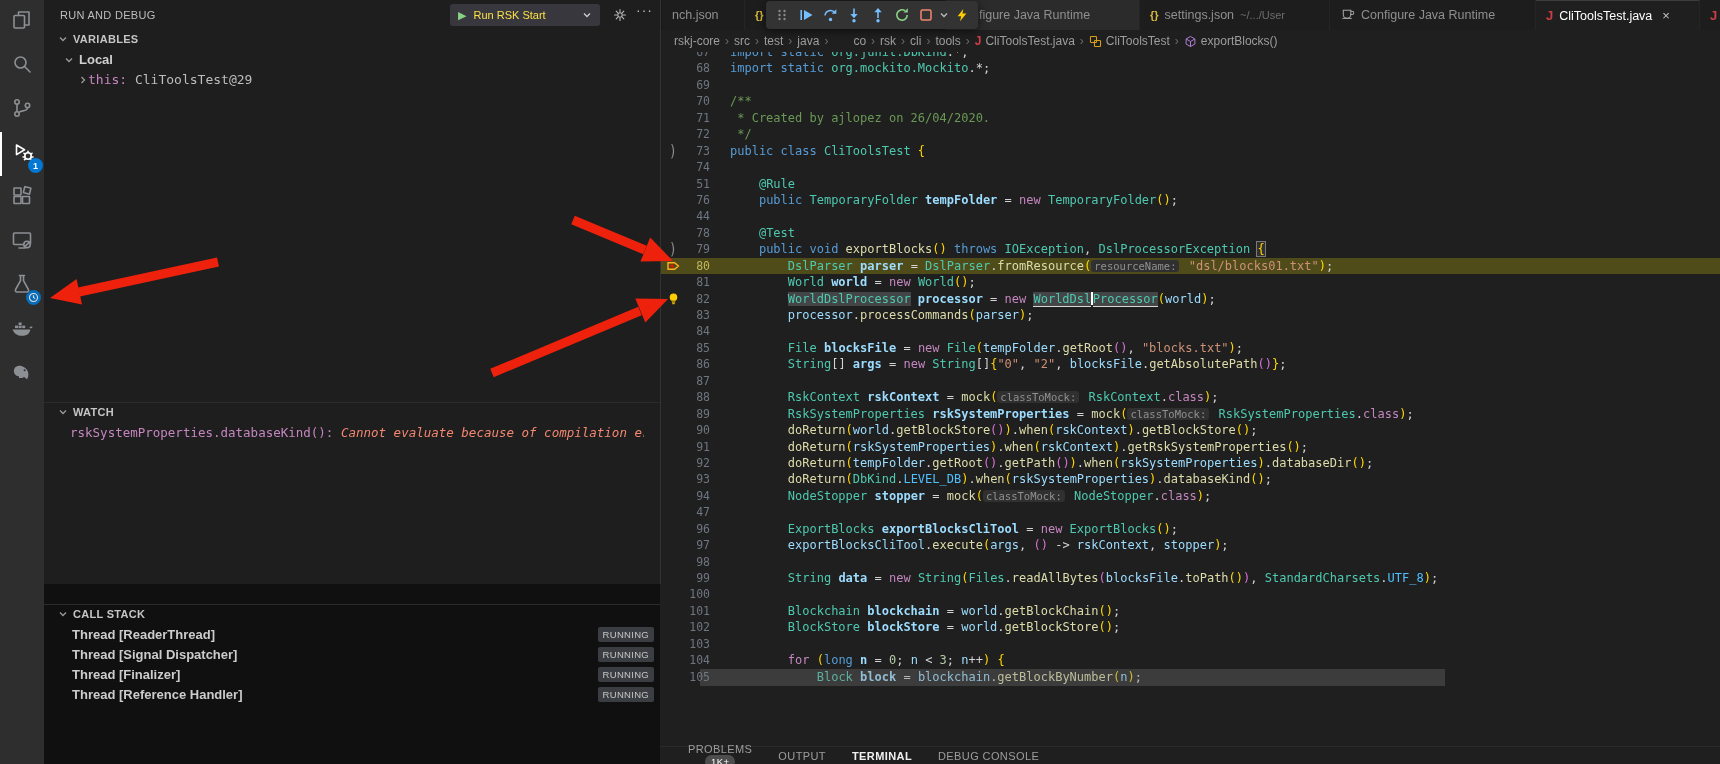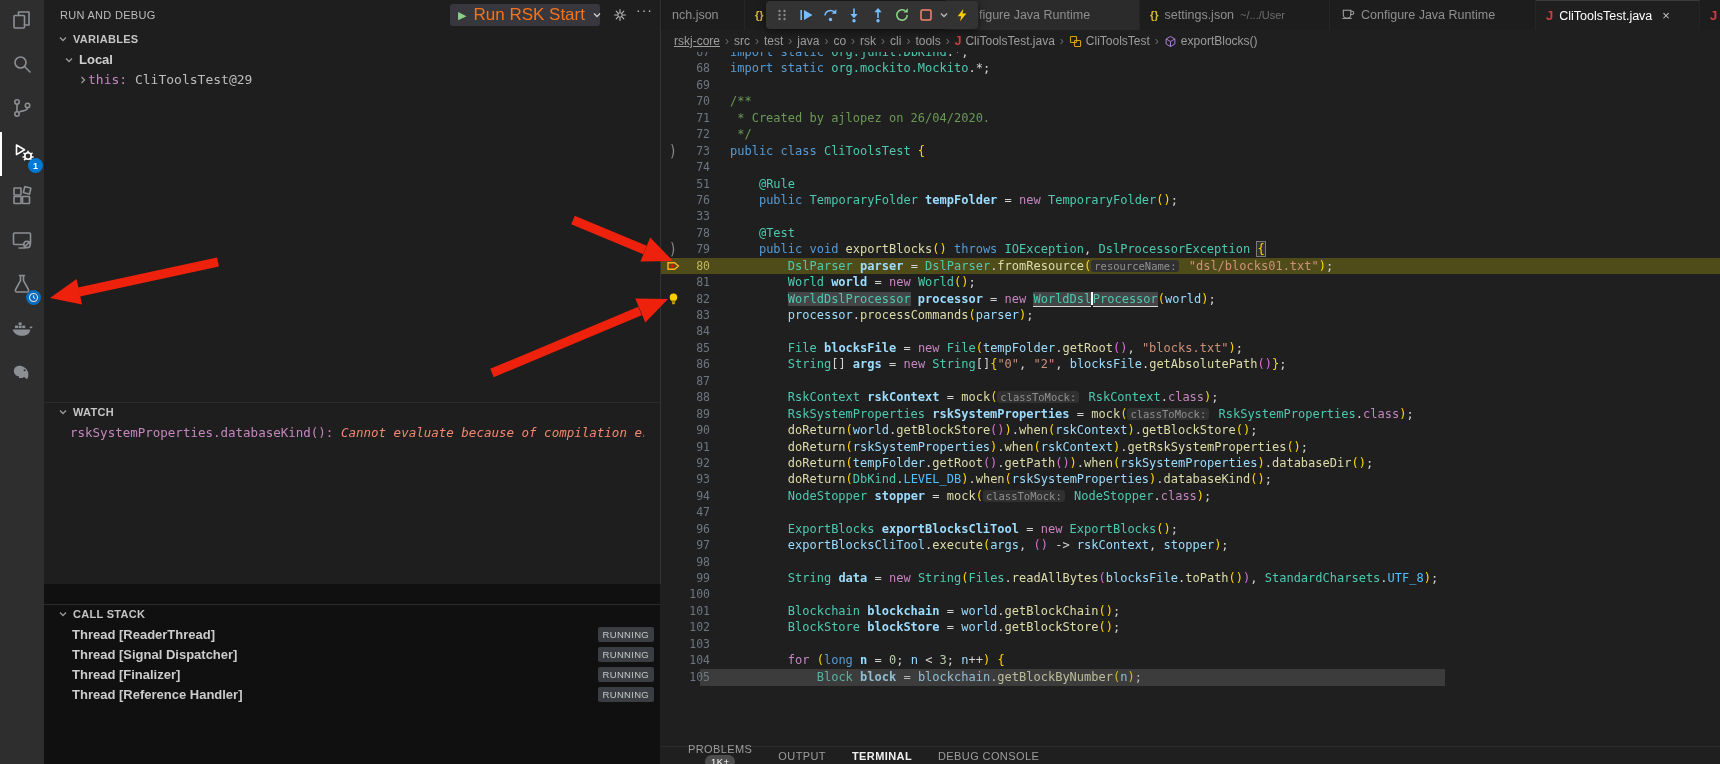--- a/index.html
+++ b/index.html
@@ -13,21 +13,21 @@
   .act-item.active svg{stroke:#ffffff;}
   .act-badge{position:absolute;right:3px;bottom:3px;min-width:15px;height:15px;border-radius:50%;
              background:#0078d4;color:#fff;font-size:9px;font-weight:bold;display:flex;align-items:center;justify-content:center;}
   
   #sidebar{position:absolute;left:44px;top:0;width:616px;height:584px;background:#1e1e1e;z-index:10;border-right:1px solid #333;}
   #sidebar-header{position:absolute;left:0;top:0;width:616px;height:30px;display:flex;align-items:center;}
   #sidebar-title{font-size:11px;color:#bdbdbd;margin-left:16px;letter-spacing:.3px;}
   #run-dropdown{position:absolute;left:406px;top:4px;width:150px;height:22px;background:#37373d;border-radius:3px;
                 display:flex;align-items:center;gap:7px;padding:0 8px;box-sizing:border-box;}
   #run-dropdown .play{color:#89d185;font-size:11px;line-height:1;}
-  #run-dropdown .lbl{font-size:17px;color:#f97316;flex:1;white-space:nowrap;}
+  #run-dropdown .lbl{font-size:11px;color:#fde047;flex:1;white-space:nowrap;}
   #sidebar-gear{position:absolute;left:568px;top:7px;}
   #sidebar-more{position:absolute;left:592px;top:2px;font-size:14px;color:#bbb;letter-spacing:1px;}
   .sect-header{position:absolute;display:flex;align-items:center;gap:5px;font-size:11px;font-weight:bold;color:#c5c5c5;letter-spacing:.3px;}
   .sect-sep{position:absolute;left:0;width:616px;height:1px;background:#2b2b2b;}
   .chev svg{display:block;}
   #var-local{position:absolute;left:20px;top:52px;display:flex;align-items:center;gap:5px;font-size:13px;font-weight:bold;color:#cfcfcf;}
   #var-this{position:absolute;left:34px;top:72px;display:flex;align-items:center;font-size:13px;font-family:"DejaVu Sans Mono",monospace;}
   #var-this .k{color:#c586c0;} #var-this .v{color:#bdbdbd;}
   #watch-item{position:absolute;left:26px;top:425px;width:574px;font-size:12.5px;font-family:"DejaVu Sans Mono",monospace;
               white-space:nowrap;overflow:hidden;}
@@ -345,37 +345,37 @@
           <path d="M2 3.5l3 3 3-3" stroke="#bbbbbb" stroke-width="1.3"></path>
         </svg>
       </div>
       <div class="dbg-btn">
         <svg width="14" height="16" viewBox="0 0 16 16">
           <path d="M9.5 1L3 9.5h4L5.8 15l7.2-8.8H8.6z" fill="#ffcc00"></path>
         </svg>
       </div>
     </div>
   <div id="breadcrumb">
-      <span style="display: inline-flex; align-items: center; text-decoration: underline;">
+      <span style="display: inline-flex; align-items: center;">
         <span>rskj-core</span>
       </span>
       <span class="bsep">›</span>
       <span style="display: inline-flex; align-items: center;">
         <span>src</span>
       </span>
       <span class="bsep">›</span>
       <span style="display: inline-flex; align-items: center;">
         <span>test</span>
       </span>
       <span class="bsep">›</span>
       <span style="display: inline-flex; align-items: center;">
         <span>java</span>
       </span>
       <span class="bsep">›</span>
-      <span style="display: inline-flex; align-items: center;">
+      <span style="display: inline-flex; align-items: center; margin-left: 20px;">
         <span>co</span>
       </span>
       <span class="bsep">›</span>
       <span style="display: inline-flex; align-items: center;">
         <span>rsk</span>
       </span>
       <span class="bsep">›</span>
       <span style="display: inline-flex; align-items: center;">
         <span>cli</span>
       </span>
@@ -457,21 +457,21 @@
         <span class="ln">51</span>
         <span class="txt"><span class="tk-w">    </span><span class="tk-t">@Rule</span></span>
       </div>
       <div class="cl">
         <span class="glyph"></span>
         <span class="ln">76</span>
         <span class="txt"><span class="tk-w">    </span><span class="tk-k">public </span><span class="tk-t">TemporaryFolder</span><span class="tk-vd"> tempFolder</span><span class="tk-w"> = </span><span class="tk-m">new </span><span class="tk-t">TemporaryFolder</span><span class="tk-g">()</span><span class="tk-w">;</span></span>
       </div>
       <div class="cl">
         <span class="glyph"></span>
-        <span class="ln">33</span>
+        <span class="ln">44</span>
         <span class="txt"></span>
       </div>
       <div class="cl">
         <span class="glyph"></span>
         <span class="ln">78</span>
         <span class="txt"><span class="tk-w">    </span><span class="tk-t">@Test</span></span>
       </div>
       <div class="cl">
         <span class="glyph">
           <span class="fold">)</span>

